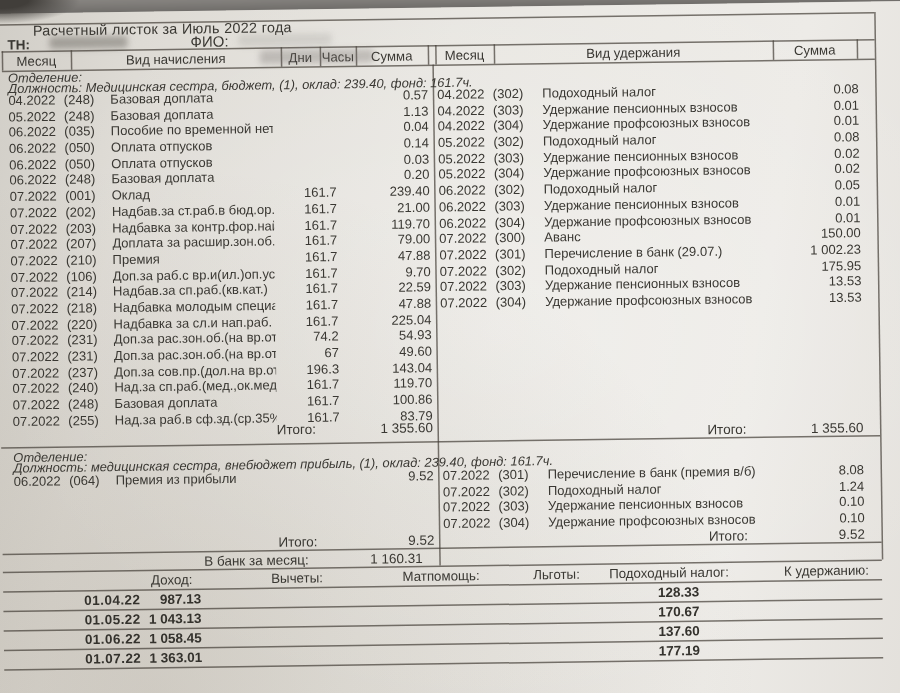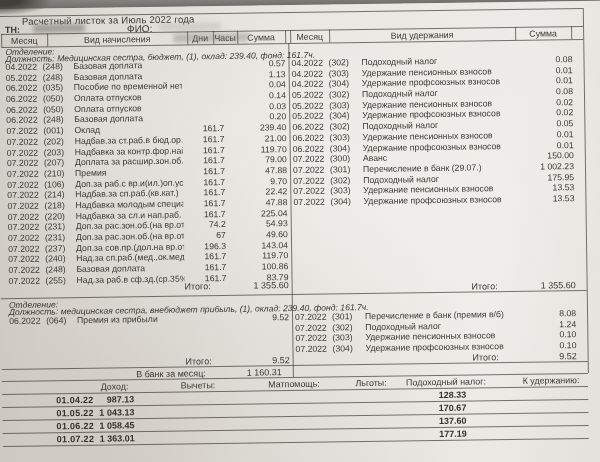--- a/index.html
+++ b/index.html
@@ -180,21 +180,21 @@
         <span class="f-n">Доп.за раб.с вр.и(ил.)оп.ус</span>
         <span class="f-h">161.7</span>
         <span class="f-s">9.70</span>
       </div>
 
       <div class="row">
         <span class="f-m">07.2022</span>
         <span class="f-c">(214)</span>
         <span class="f-n">Надбав.за сп.раб.(кв.кат.)</span>
         <span class="f-h">161.7</span>
-        <span class="f-s">22.42</span>
+        <span class="f-s">22.59</span>
       </div>
 
       <div class="row">
         <span class="f-m">07.2022</span>
         <span class="f-c">(218)</span>
         <span class="f-n">Надбавка молодым специал.</span>
         <span class="f-h">161.7</span>
         <span class="f-s">47.88</span>
       </div>
 

